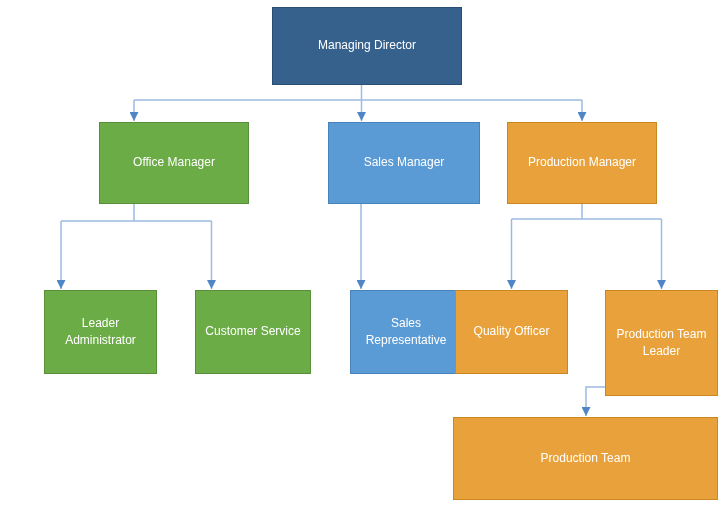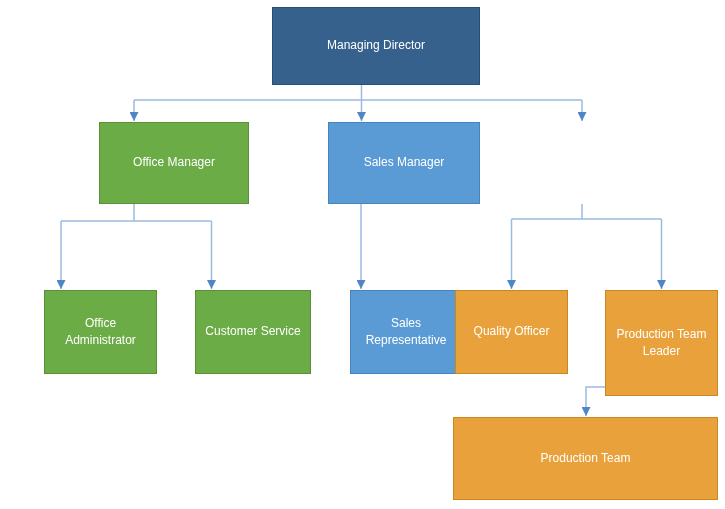--- a/index.html
+++ b/index.html
@@ -32,21 +32,21 @@
     padding: 4px;
     box-sizing: border-box;
     cursor: default;
   }
   .node--navy   { background: #35618C; border: 1px solid #284E74; }
   .node--green  { background: #6BAC46; border: 1px solid #579038; margin-left: 40px; }
   .node--blue   { background: #5B9BD5; border: 1px solid #4782B8; margin-left: 44px; }
   .node--orange { background: #E9A23B; border: 1px solid #C8871F; }
 
   
-  .n-md  { left: 272px; top: 7px;   width: 208px; height: 78px; text-align: right; }
+  .n-md  { left: 272px; top: 7px;   width: 190px; height: 78px; text-align: right; }
   .n-om  { left: 59px;  top: 122px; width: 150px; height: 82px; }
   .n-sm  { left: 284px; top: 122px; width: 152px; height: 82px; }
   .n-pm  { left: 507px; top: 122px; width: 150px; height: 82px; }
   .n-oa  { left: 4px;   top: 290px; width: 113px; height: 84px; }
   .n-cs  { left: 155px; top: 290px; width: 116px; height: 84px; }
   .n-sr  { left: 306px; top: 290px; width: 112px; height: 84px; }
   .n-qo  { left: 455px; top: 290px; width: 113px; height: 84px; }
   .n-ptl { left: 605px; top: 290px; width: 113px; height: 106px; }
   .n-pt  { left: 453px; top: 417px; width: 265px; height: 83px; }
 
@@ -104,23 +104,26 @@
   </div>
 
   <div class="node node--green n-om">
     <span>Office Manager</span>
   </div>
 
   <div class="node node--blue n-sm">
     <span>Sales Manager</span>
   </div>
 
+  <div class="node node--orange n-pm">
+    <span>Production Manager</span>
+  </div>
 
   <div class="node node--green n-oa">
-    <span>Office Administrator</span>
+    <span>Leader Administrator</span>
   </div>
 
   <div class="node node--green n-cs">
     <span>Customer Service</span>
   </div>
 
   <div class="node node--blue n-sr">
     <span>Sales Representative</span>
   </div>
 

